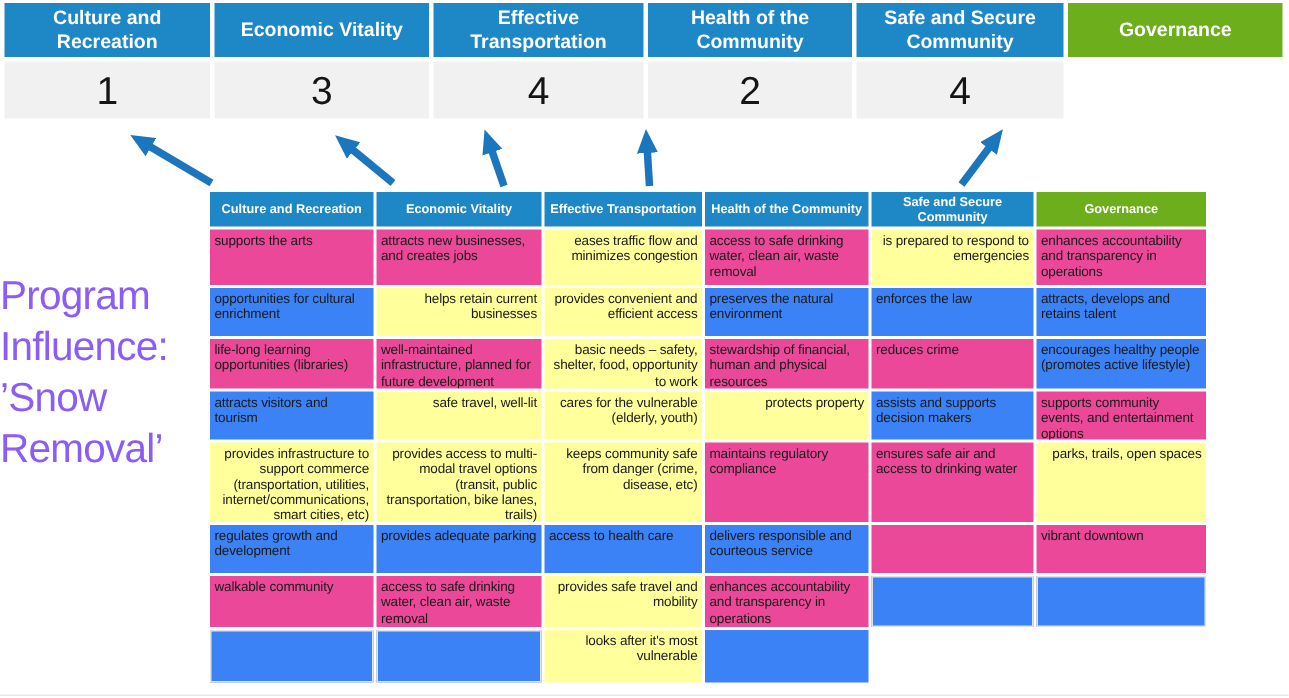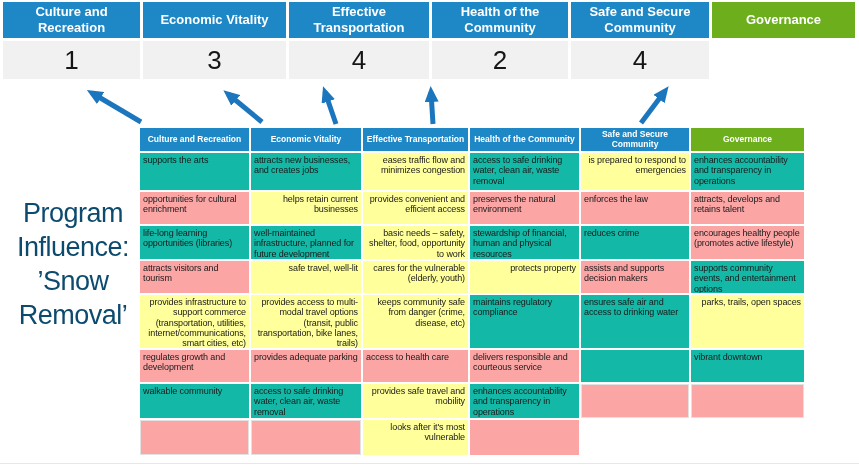--- a/index.html
+++ b/index.html
@@ -28,44 +28,44 @@
   .sum-score{
     background:#f1f1f1;color:#151515;font-size:26px;
     display:flex;align-items:center;justify-content:center;
   }
 
   
   .arrows{position:absolute;left:0;top:0;pointer-events:none;}
 
   
   .program-label{
-    position:absolute;left:0;top:196px;width:146px;
-    text-align:center;font-size:27px;line-height:1.26;color:#0c4a6e;
+    position:absolute;left:0;top:180px;width:146px;
+    font-size:27px;line-height:1.26;color:#8b5cf6;
     letter-spacing:-0.5px;
   }
 
   
   .matrix{
     position:absolute;left:140px;top:128px;
     display:grid;
     grid-template-columns:109px 110px 105px 109px 108px 113px;
     grid-template-rows:23px 37px 32px 33px 32px 53px 32px 34px 35px;
     column-gap:2px;row-gap:2px;
     background:#ffffff;
   }
   .mx-head{
     color:#ffffff;font-weight:bold;font-size:8.5px;line-height:1.12;
     display:flex;align-items:center;justify-content:center;text-align:center;
     padding:0 1px;overflow:hidden;
   }
   .mx-cell{
     font-size:9px;line-height:1.14;letter-spacing:-0.1px;
-    padding:2px 3px;overflow:hidden;background:#fca5a5;
+    padding:2px 3px;overflow:hidden;background:#3b82f6;
   }
-  .mx-cell.band{background:#14b8a6;}
+  .mx-cell.band{background:#ec4899;}
   .mx-cell.hl{background:#ffff9b;text-align:right;}
   .mx-cell.boxed{border:1px solid #e2e2e2;padding:1px 2px;}
 </style>
 </head>
 <body>
 
 <div class="stage">
 
   <div class="summary">
       <div class="sum-head" style="background: rgb(30, 135, 198);">Culture and Recreation</div>

